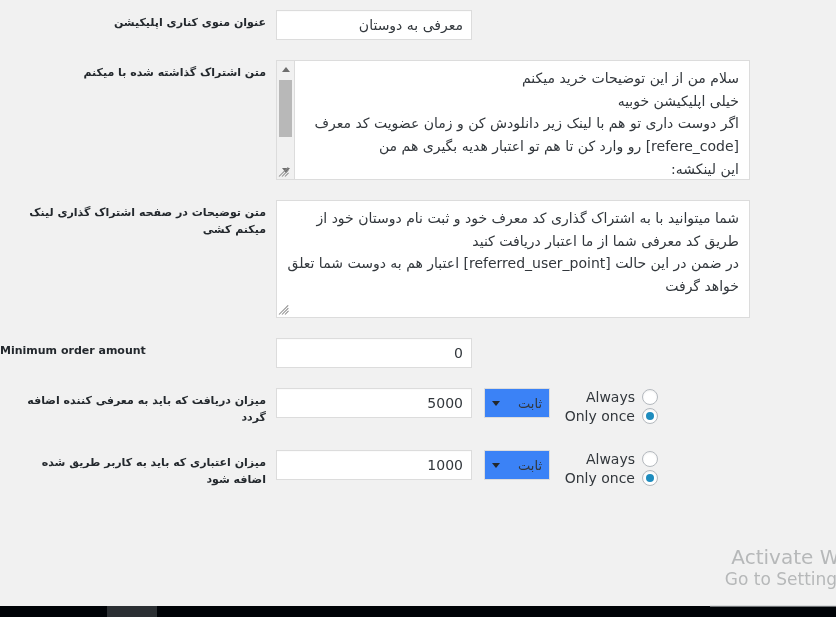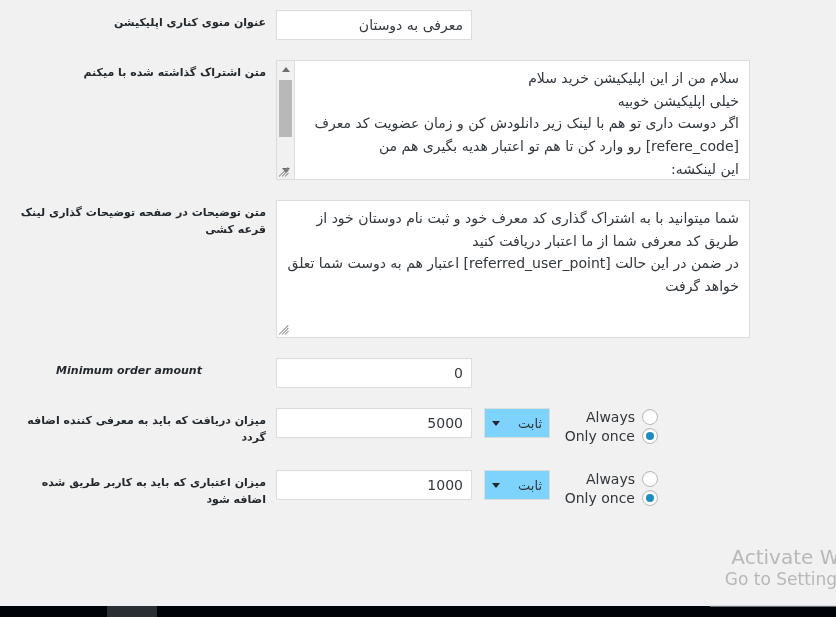--- a/index.html
+++ b/index.html
@@ -37,22 +37,21 @@
     direction: rtl;
   }
   td.label-cell.ltr-label {
     direction: ltr;
     text-align: left;
     padding-left: 0;
     padding-right: 18px;
   }
   td.label-cell.ltr-label .lbl-inner{
     display:block;
-    text-align:center;
-    font-style:italic;
+    text-align:left;
   }
 
   
   td.field-cell {
     padding: 10px 0 10px 0;
     text-align: left;
     direction: rtl;
   }
 
   .field-row {
@@ -168,21 +167,21 @@
   .grip i:nth-child(1){ width: 13px; top: 11px; transform: rotate(-45deg); }
   .grip i:nth-child(2){ width: 9px;  top: 11px; left:3px; transform: rotate(-45deg); }
   .grip i:nth-child(3){ width: 5px;  top: 11px; left:6px; transform: rotate(-45deg); }
 
   
   .sel {
     box-sizing: border-box;
     width: 66px;
     height: 30px;
     border: 1px solid #dcdcdc;
-    background: #7dd3fc;
+    background: #3b82f6;
     color: #32373c;
     font-size: 13px;
     display: flex;
     flex-direction: row;
     align-items: center;
     justify-content: space-between;
     padding: 0 7px 0 7px;
     direction: rtl;
     font-family: "DejaVu Sans", "Liberation Sans", sans-serif;
   }
@@ -310,21 +309,21 @@
                 <div class="sb-arrow up">
                     <span class="tri"></span>
                   </div>
                 <div class="sb-track">
                   <div class="sb-thumb"></div>
                 </div>
                 <div class="sb-arrow down">
                     <span class="tri"></span>
                   </div>
               </div>
-              <div class="ta-text">سلام من از این اپلیکیشن خرید سلام
+              <div class="ta-text">سلام من از این توضیحات خرید میکنم
 خیلی اپلیکیشن خوبیه
 اگر دوست داری تو هم با لینک زیر دانلودش کن و زمان عضویت کد معرف [refere_code] رو وارد کن تا هم تو اعتبار هدیه بگیری هم من
 این لینکشه:</div>
               <div class="grip">
                   <i></i>
                   <i></i>
                   <i></i>
                 </div>
             </div>
           </div>
@@ -332,34 +331,34 @@
       </td>
       <td class="label-cell">
         <span>متن اشتراک گذاشته شده با میکنم</span>
       </td>
     </tr>
 
     <tr>
       <td class="field-cell">
         <div class="field-row">
           <div class="ta-wrap">
-            <div class="ta-box" style="height:138px;">
+            <div class="ta-box" style="height:118px;">
               <div class="ta-text">شما میتوانید با به اشتراک گذاری کد معرف خود و ثبت نام دوستان خود از طریق کد معرفی شما از ما اعتبار دریافت کنید
 در ضمن در این حالت [referred_user_point] اعتبار هم به دوست شما تعلق خواهد گرفت</div>
               <div class="grip">
                   <i></i>
                   <i></i>
                   <i></i>
                 </div>
             </div>
           </div>
         </div>
       </td>
       <td class="label-cell">
-        <span>متن توضیحات در صفحه توضیحات گذاری لینک قرعه کشی</span>
+        <span>متن توضیحات در صفحه اشتراک گذاری لینک میکنم کشی</span>
       </td>
     </tr>
 
     <tr>
       <td class="field-cell">
         <div class="field-row">
           <input class="txt-input num" type="text" value="0" style="">
         </div>
       </td>
       <td class="label-cell ltr-label">

